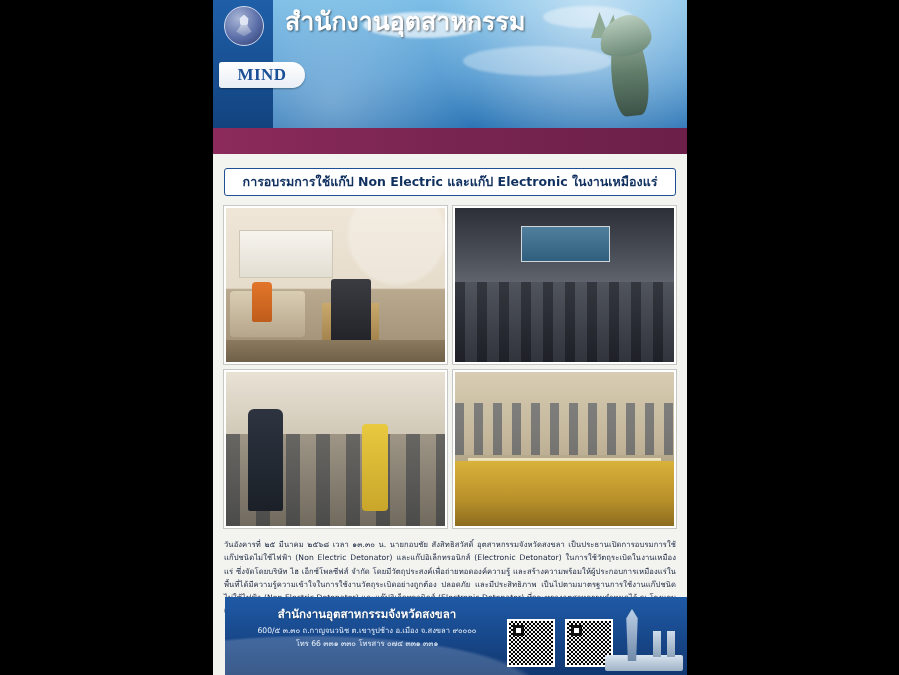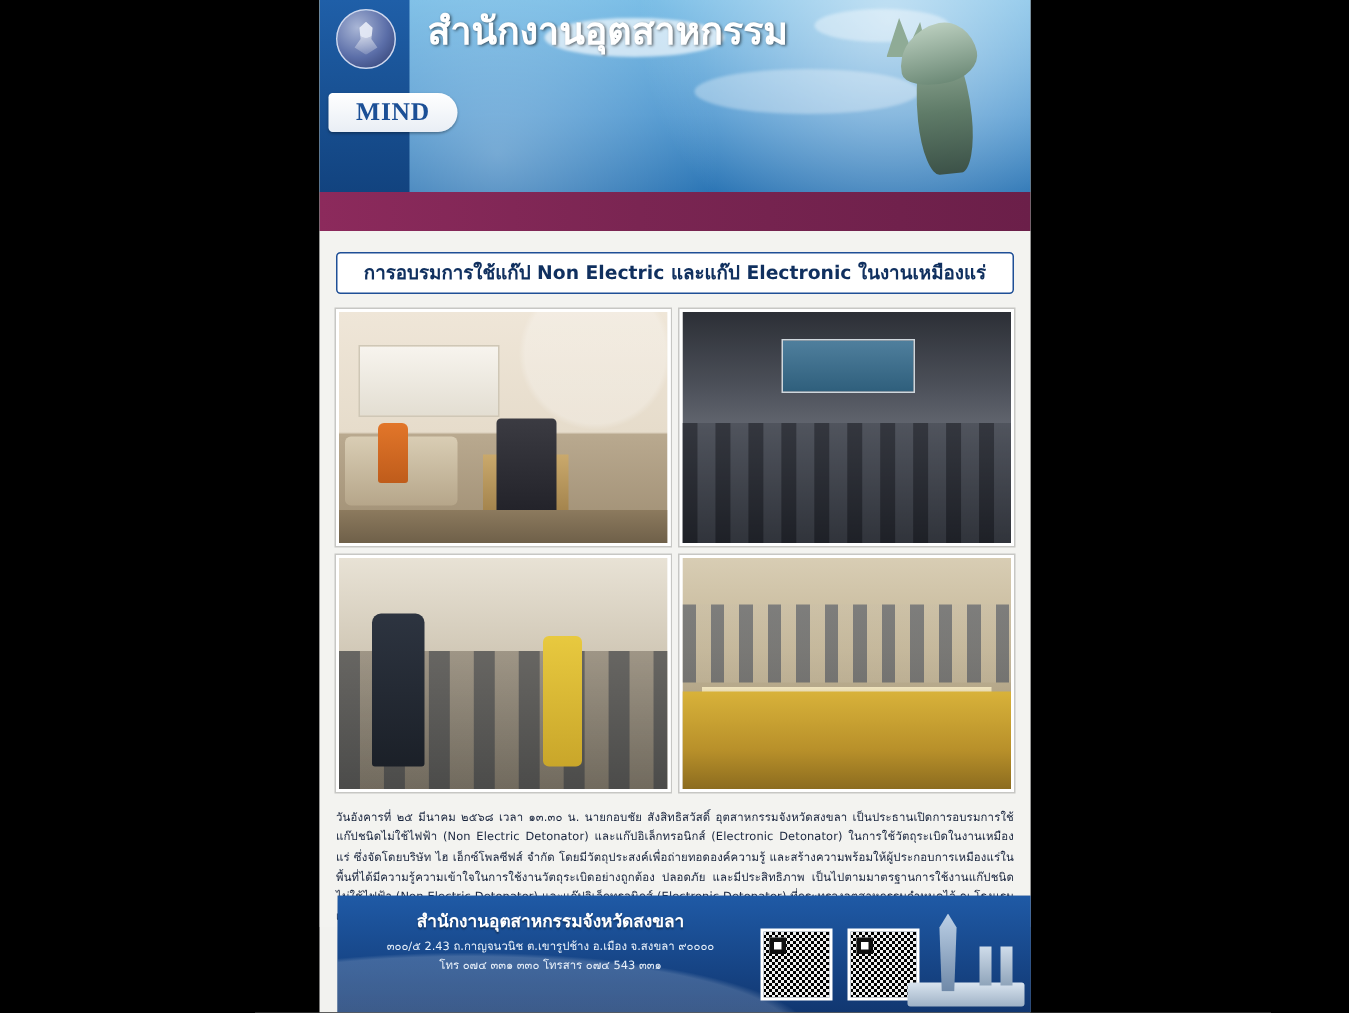--- a/index.html
+++ b/index.html
@@ -504,22 +504,22 @@
       </div>
 
       <div class="article">วันอังคารที่ ๒๕ มีนาคม ๒๕๖๘ เวลา ๑๓.๓๐ น. นายกอบชัย สังสิทธิสวัสดิ์ อุตสาหกรรมจังหวัดสงขลา เป็นประธานเปิดการอบรมการใช้แก๊ปชนิดไม่ใช้ไฟฟ้า (Non Electric Detonator) และแก๊ปอิเล็กทรอนิกส์ (Electronic Detonator) ในการใช้วัตถุระเบิดในงานเหมืองแร่ ซึ่งจัดโดยบริษัท ไฮ เอ็กซ์โพลซีฟส์ จำกัด โดยมีวัตถุประสงค์เพื่อถ่ายทอดองค์ความรู้ และสร้างความพร้อมให้ผู้ประกอบการเหมืองแร่ในพื้นที่ได้มีความรู้ความเข้าใจในการใช้งานวัตถุระเบิดอย่างถูกต้อง ปลอดภัย และมีประสิทธิภาพ เป็นไปตามมาตรฐานการใช้งานแก๊ปชนิดไม่ใช้ไฟฟ้า (Non Electric Detonator) และแก๊ปอิเล็กทรอนิกส์ (Electronic Detonator) ที่กระทรวงอุตสาหกรรมกำหนดไว้ ณ โรงแรมเซาท์เทิร์นแอร์พอร์ต หาดใหญ่ จังหวัดสงขลา</div>
     </div>
 
     <div class="footer">
       <div class="footer-wave"></div>
 
       <div class="footer-org">สำนักงานอุตสาหกรรมจังหวัดสงขลา</div>
       <div class="footer-addr">
-        <div>๓๐๐/๕ 2.43 ถ.กาญจนวนิช ต.เขารูปช้าง อ.เมือง จ.สงขลา ๙๐๐๐๐</div>
-        <div>โทร ๐๗๔ ๓๓๑ ๓๓๐ โทรสาร ๐๗๔ 543 ๓๓๑</div>
+        <div>600/๕ ๓.๓๐ ถ.กาญจนวนิช ต.เขารูปช้าง อ.เมือง จ.สงขลา ๙๐๐๐๐</div>
+        <div>โทร 66 ๓๓๑ ๓๓๐ โทรสาร ๐๗๔ ๓๓๑ ๓๓๑</div>
       </div>
 
       <div class="qr q1"></div>
       <div class="qr q2"></div>
 
       <div class="footer-monument">
         <div class="base"></div>
         <div class="tower"></div>
         <div class="pillar a"></div>
         <div class="pillar b"></div>

